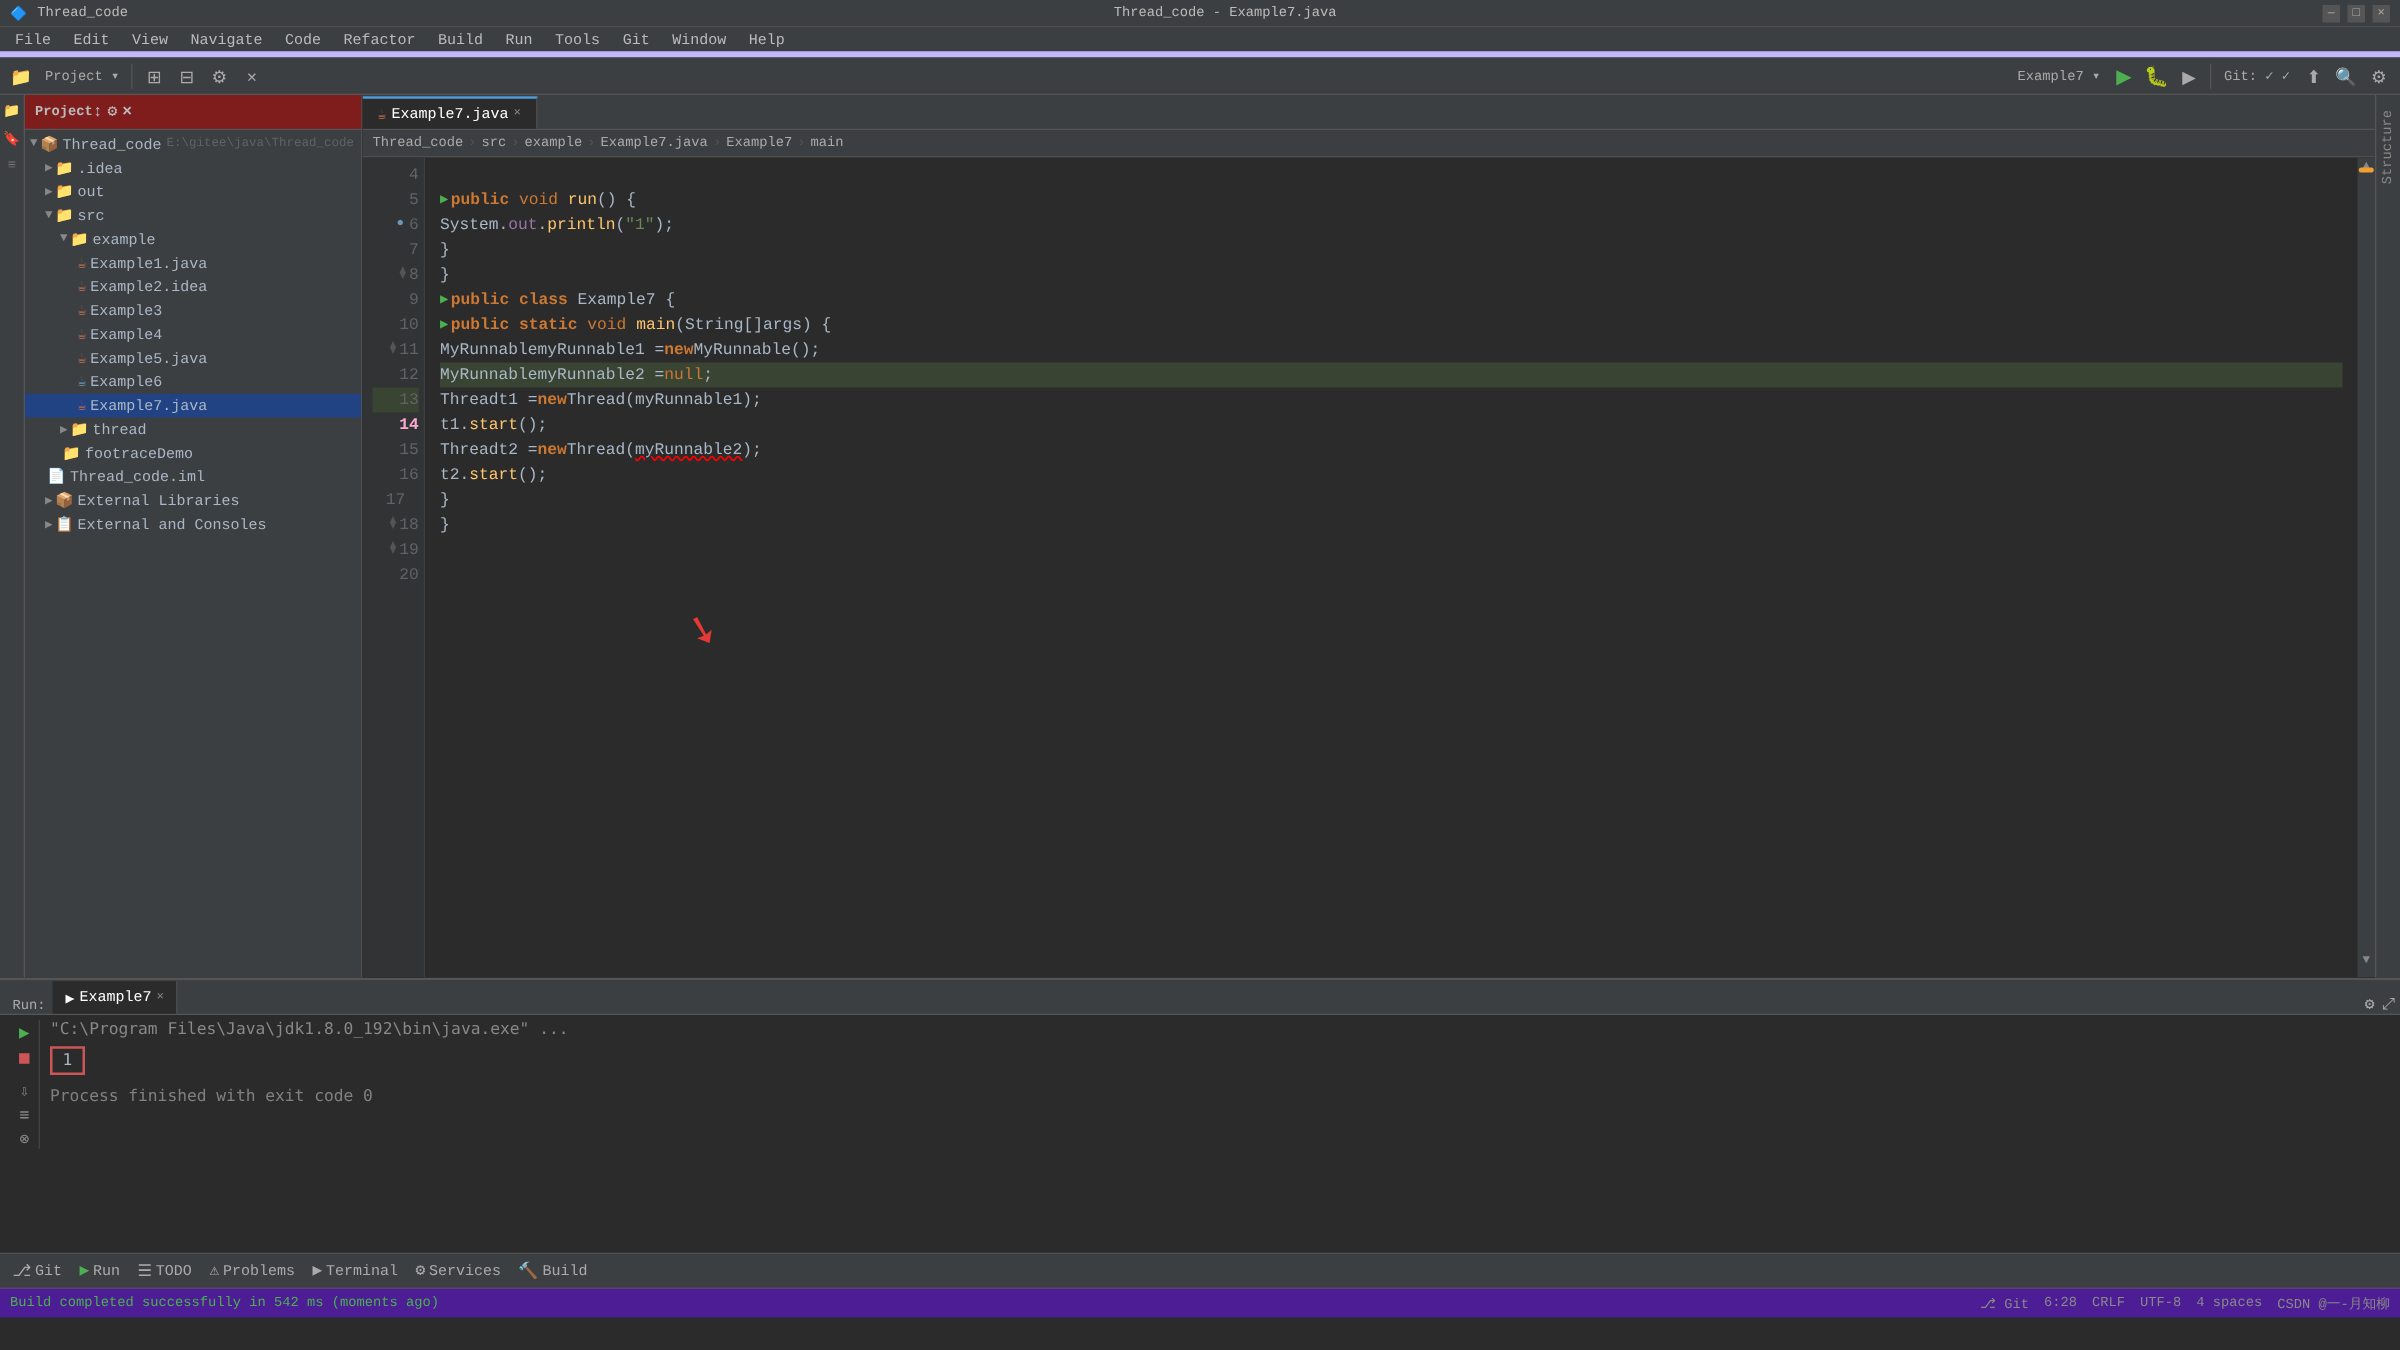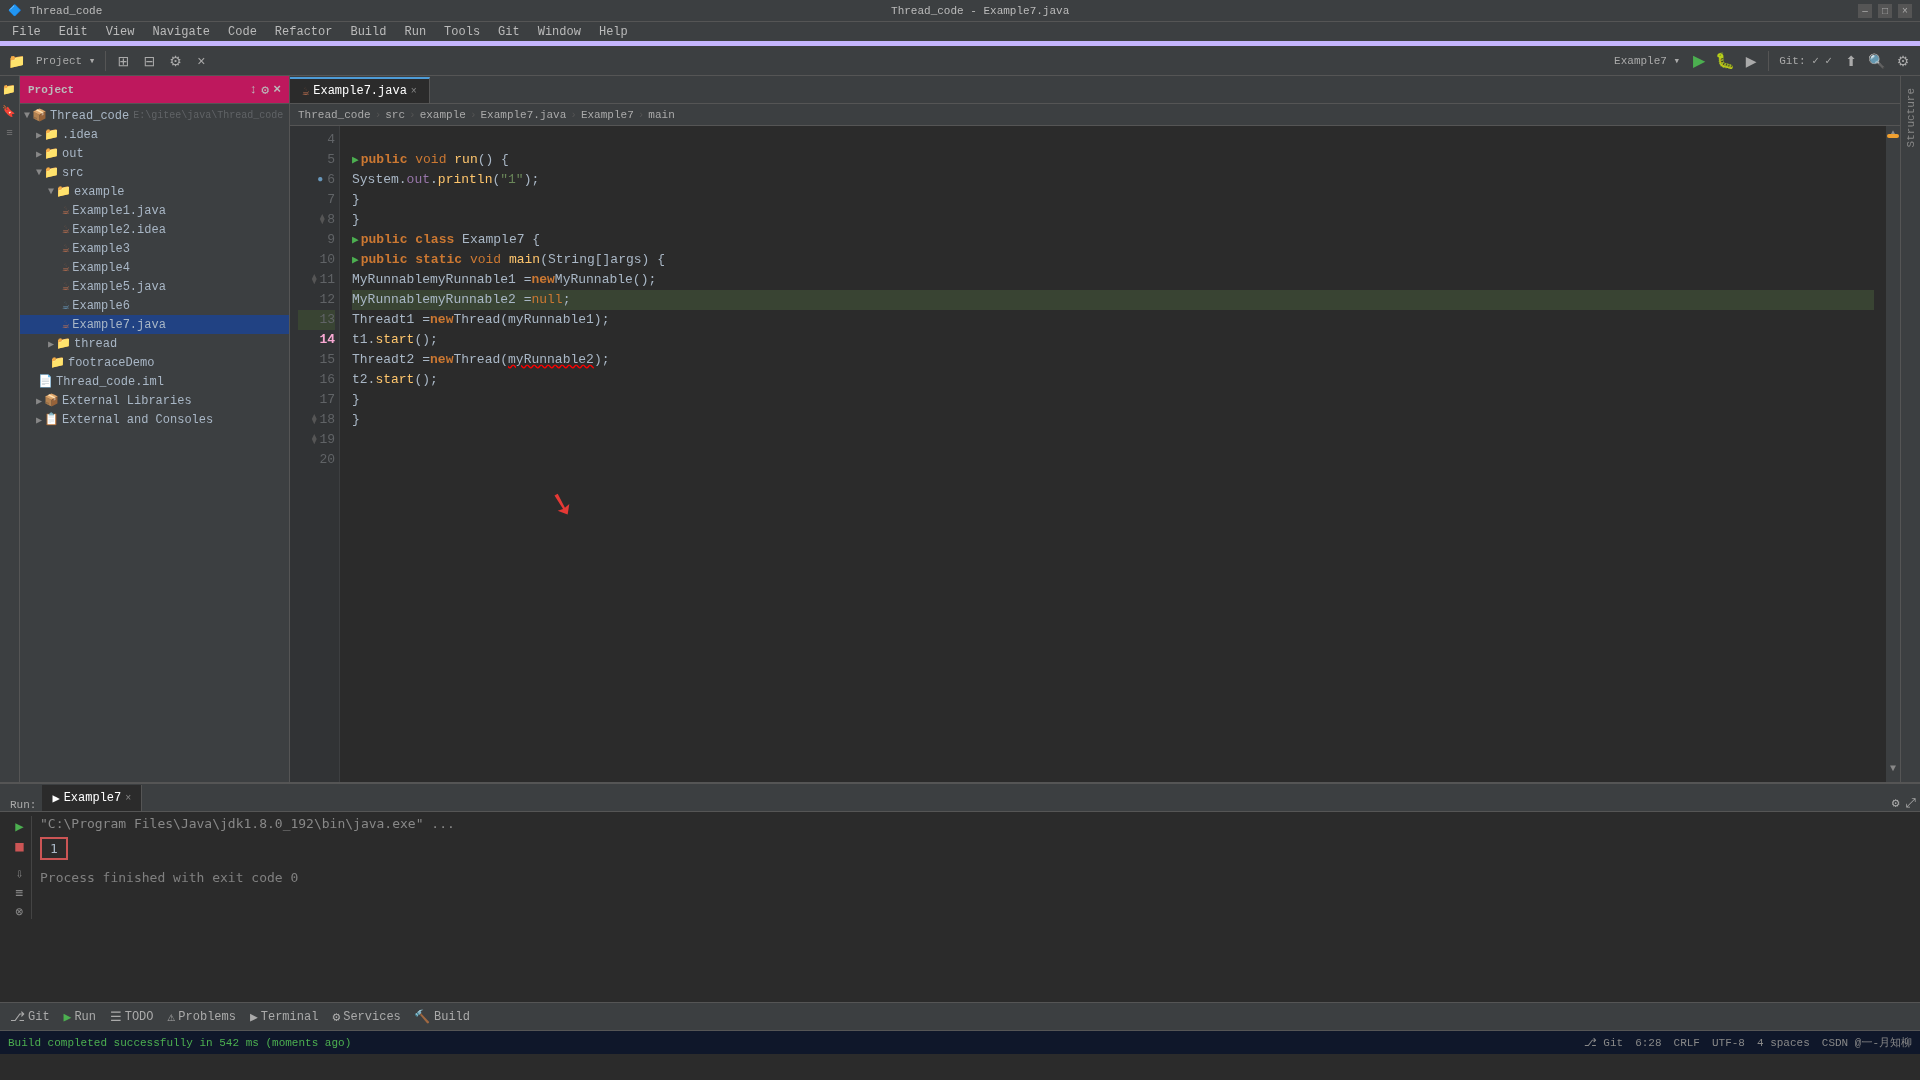--- a/index.html
+++ b/index.html
@@ -77,24 +77,23 @@
     
     #project-panel {
       width: 270px;
       background: #3c3f41;
       border-right: 1px solid #555;
       display: flex;
       flex-direction: column;
     }
     #project-header {
       height: 28px;
-      background: #be185d;
-      display: flex;
-      align-items: center;
-      justify-content: space-between;
+      background: #7f1d1d;
+      display: flex;
+      align-items: center;
       padding: 0 8px;
       border-bottom: 1px solid #555;
       font-size: 11px;
       color: #bbb;
       font-weight: bold;
     }
     .project-header-icons { display: flex; gap: 4px; }
     #project-tree {
       flex: 1;
       overflow-y: auto;
@@ -259,21 +258,21 @@
     .output-box {
       border: 2px solid #c55;
       display: inline-block;
       padding: 2px 8px;
       margin: 2px 0;
     }
 
     
     #status-bar {
       height: 24px;
-      background: #0f172a;
+      background: #4c1d95;
       display: flex;
       align-items: center;
       justify-content: space-between;
       padding: 0 8px;
       font-size: 11px;
       color: #888;
       border-top: 1px solid #555;
     }
     .status-left { display: flex; align-items: center; gap: 8px; }
     .status-right { display: flex; align-items: center; gap: 12px; }
@@ -542,21 +541,21 @@
         <div style="line-height:20px; color:#606366;">9</div>
         <div style="line-height:20px; color:#606366;">10</div>
         <div style="line-height:20px; color:#606366; display:flex; justify-content:flex-end; align-items:center; gap:2px;">
           <span style="color:#555; font-size:10px;">⧫</span>11
         </div>
         <div style="line-height:20px; color:#606366;">12</div>
         <div style="line-height:20px; color:#606366; background:#394433;">13</div>
         <div style="line-height:20px; color:#f9a8d4;font-weight:bold;">14</div>
         <div style="line-height:20px; color:#606366;">15</div>
         <div style="line-height:20px; color:#606366;">16</div>
-        <div style="line-height:20px; color:#606366;">17</div>
+        <div style="line-height:20px; color:#606366;text-align:center;">17</div>
         <div style="line-height:20px; color:#606366; display:flex; justify-content:flex-end; align-items:center; gap:2px;">
           <span style="color:#555; font-size:10px;">⧫</span>18
         </div>
         <div style="line-height:20px; color:#606366; display:flex; justify-content:flex-end; align-items:center; gap:2px;">
           <span style="color:#555; font-size:10px;">⧫</span>19
         </div>
         <div style="line-height:20px; color:#606366;">20</div>
       </div>
 
       <div id="code-content" style="position:relative;">

